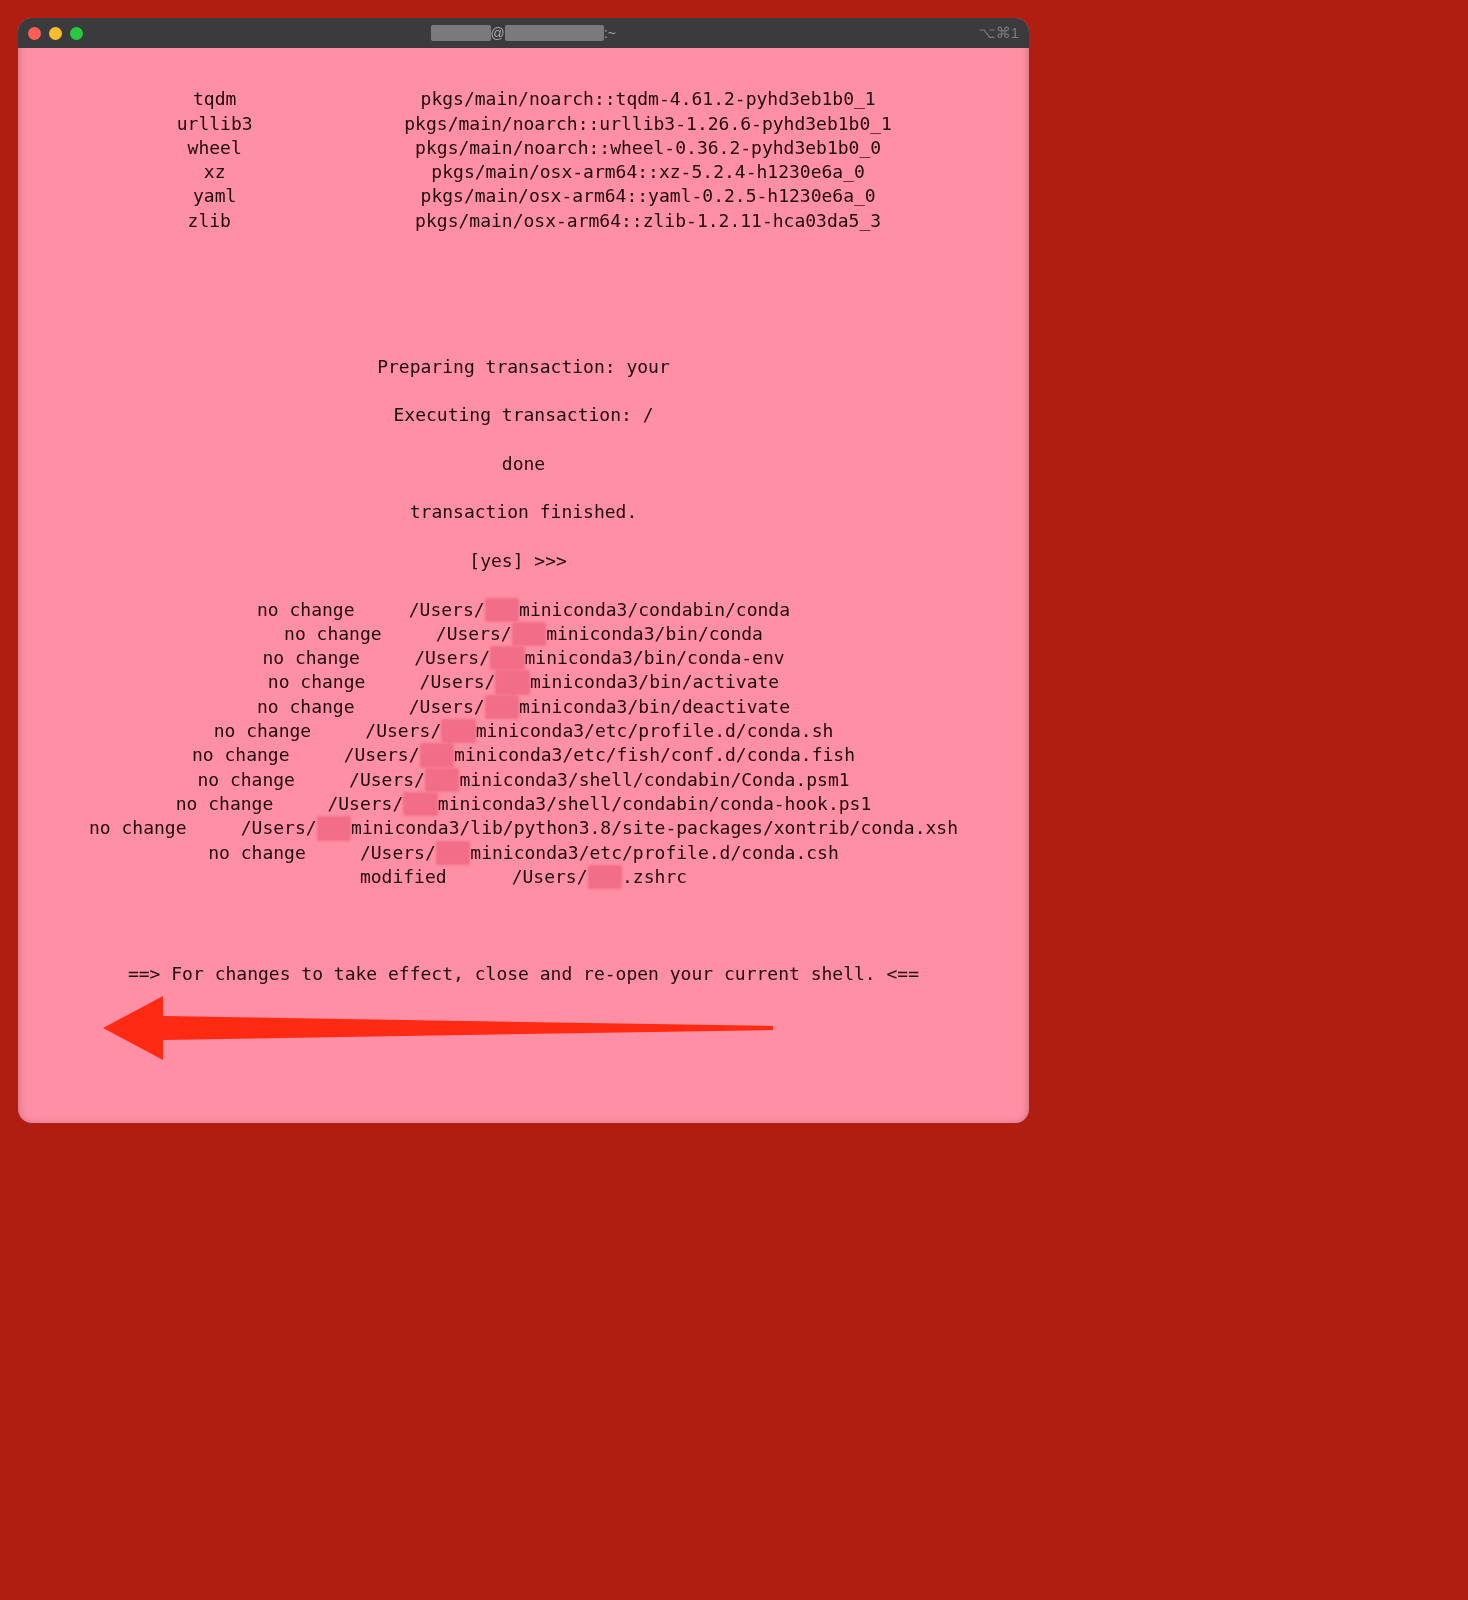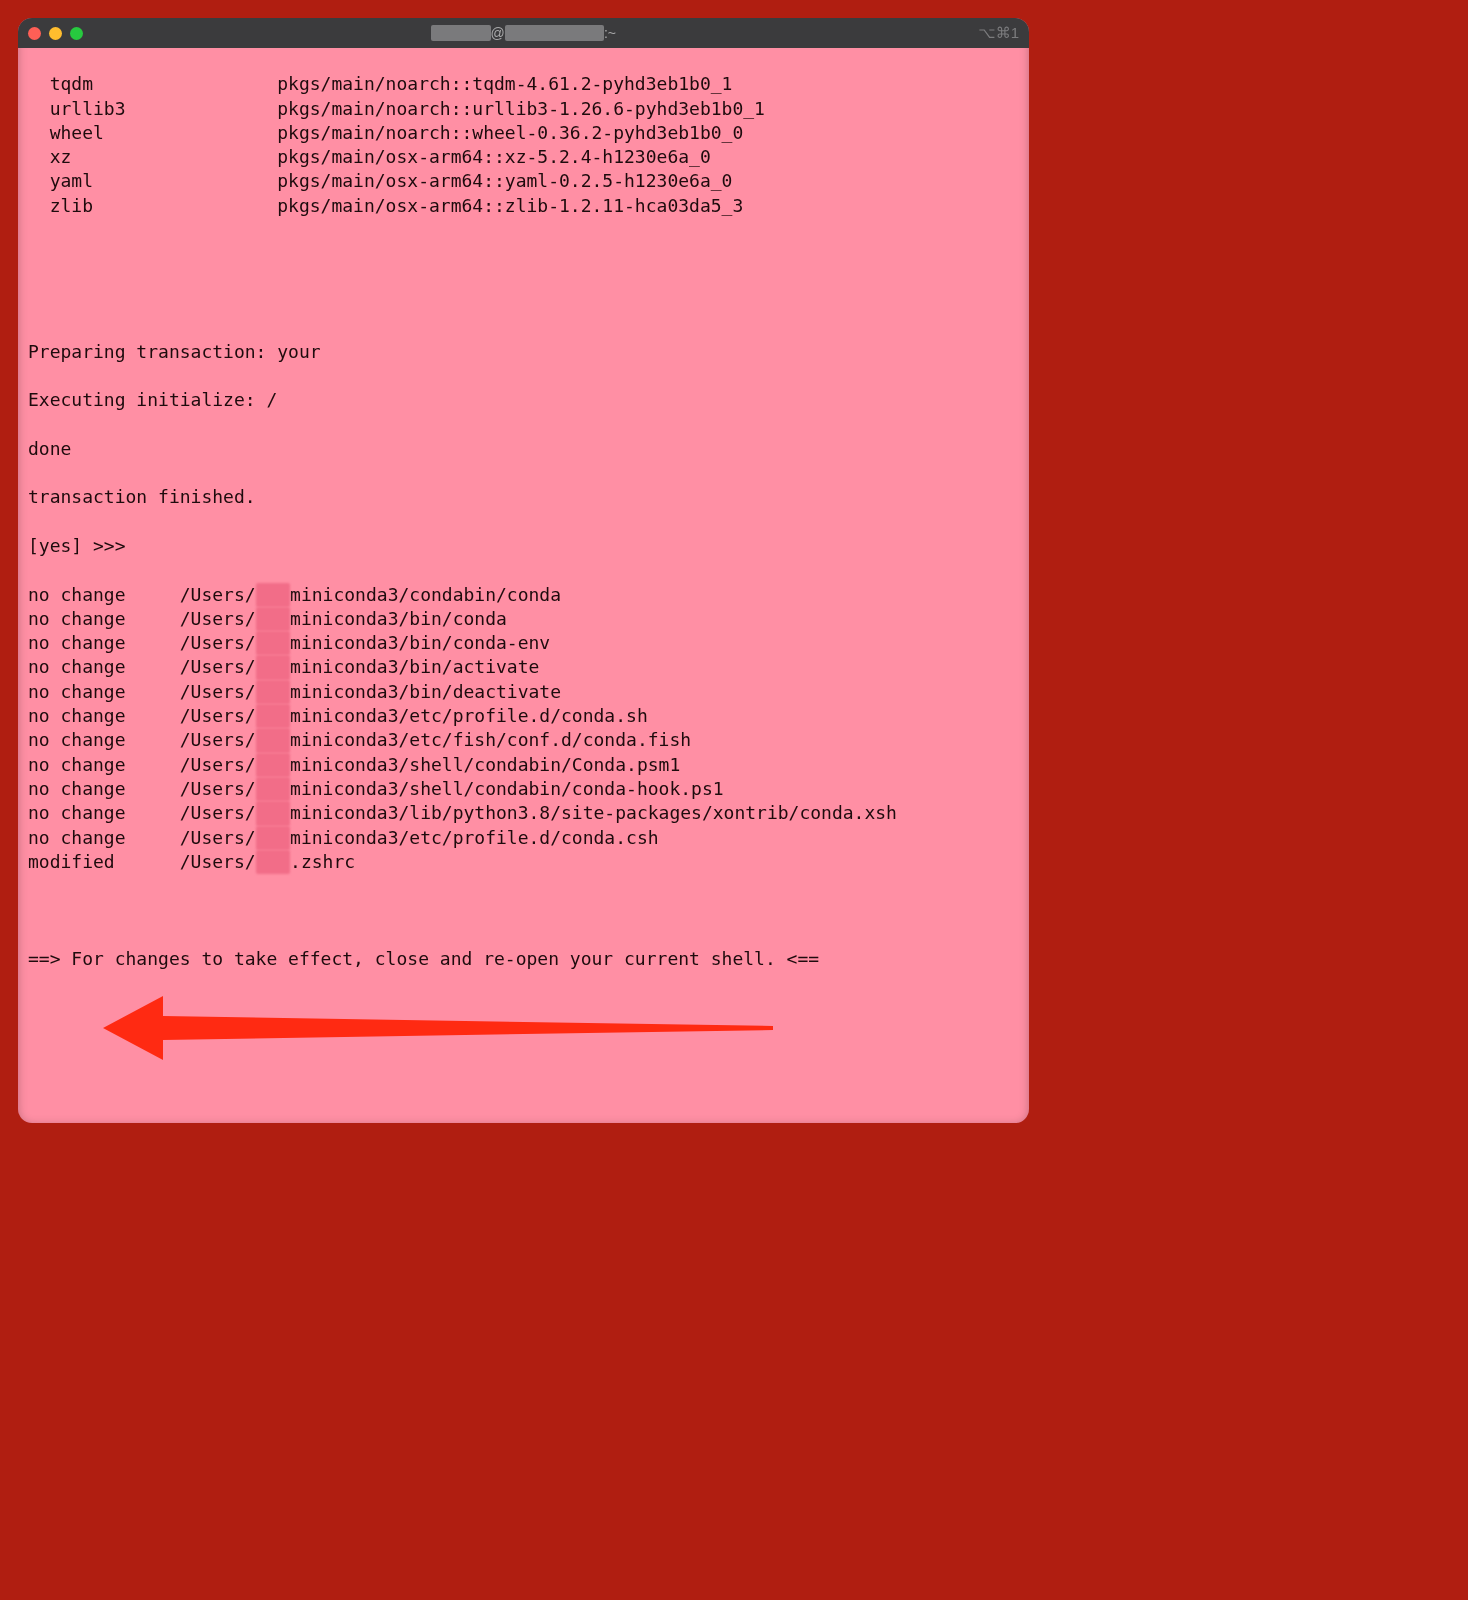--- a/index.html
+++ b/index.html
@@ -53,26 +53,27 @@
       user-select: none;
       filter: blur(.5px);
     }
     .tabhint {
       color: #7c7c7e;
       font-size: 15px;
       font-family: -apple-system, sans-serif;
     }
     .term {
       flex: 1;
-      padding: 0 10px 8px 10px;
+      padding: 15px 10px 8px 10px;
       color: #1e0b0d;
       line-height: 1.35;
       white-space: pre;
       overflow: hidden;
       position: relative;
+      text-align: center;
     }
     .pkg-line { white-space: pre; }
     .blur {
       display: inline-block;
       background: #f26d88;
       color: transparent;
       border-radius: 2px;
       filter: blur(1px);
       user-select: none;
       padding: 0 1px;
@@ -98,21 +99,21 @@
       <span class="redact">██████</span><span>@</span><span class="redact">██████████</span><span>:~</span>
     </div>
     <div style="margin-left:auto" class="tabhint">⌥⌘1</div>
   </div>
 
   <div class="term">
 <div id="pkg-list"><div class="pkg-line">  tqdm                 pkgs/main/noarch::tqdm-4.61.2-pyhd3eb1b0_1</div><div class="pkg-line">  urllib3              pkgs/main/noarch::urllib3-1.26.6-pyhd3eb1b0_1</div><div class="pkg-line">  wheel                pkgs/main/noarch::wheel-0.36.2-pyhd3eb1b0_0</div><div class="pkg-line">  xz                   pkgs/main/osx-arm64::xz-5.2.4-h1230e6a_0</div><div class="pkg-line">  yaml                 pkgs/main/osx-arm64::yaml-0.2.5-h1230e6a_0</div><div class="pkg-line">  zlib                 pkgs/main/osx-arm64::zlib-1.2.11-hca03da5_3</div></div>
 <div>&nbsp;</div>
 <div>&nbsp;</div>
 <div>Preparing transaction: your</div>
-<div>Executing initialize: /</div>
+<div>Executing transaction: /</div>
 <div>done</div>
 <div>transaction finished.</div>
 <div>[yes] &gt;&gt;&gt; </div>
 <div id="init-list"><div><span>no change     </span><span>/Users/</span><span class="blur">███</span><span>miniconda3/condabin/conda</span></div><div><span>no change     </span><span>/Users/</span><span class="blur">███</span><span>miniconda3/bin/conda</span></div><div><span>no change     </span><span>/Users/</span><span class="blur">███</span><span>miniconda3/bin/conda-env</span></div><div><span>no change     </span><span>/Users/</span><span class="blur">███</span><span>miniconda3/bin/activate</span></div><div><span>no change     </span><span>/Users/</span><span class="blur">███</span><span>miniconda3/bin/deactivate</span></div><div><span>no change     </span><span>/Users/</span><span class="blur">███</span><span>miniconda3/etc/profile.d/conda.sh</span></div><div><span>no change     </span><span>/Users/</span><span class="blur">███</span><span>miniconda3/etc/fish/conf.d/conda.fish</span></div><div><span>no change     </span><span>/Users/</span><span class="blur">███</span><span>miniconda3/shell/condabin/Conda.psm1</span></div><div><span>no change     </span><span>/Users/</span><span class="blur">███</span><span>miniconda3/shell/condabin/conda-hook.ps1</span></div><div><span>no change     </span><span>/Users/</span><span class="blur">███</span><span>miniconda3/lib/python3.8/site-packages/xontrib/conda.xsh</span></div><div><span>no change     </span><span>/Users/</span><span class="blur">███</span><span>miniconda3/etc/profile.d/conda.csh</span></div><div><span>modified      </span><span>/Users/</span><span class="blur">███</span><span>.zshrc</span></div></div>
 <div>&nbsp;</div>
 <div>==&gt; For changes to take effect, close and re-open your current shell. &lt;==</div>
 <div>&nbsp;</div>
 
 
 

